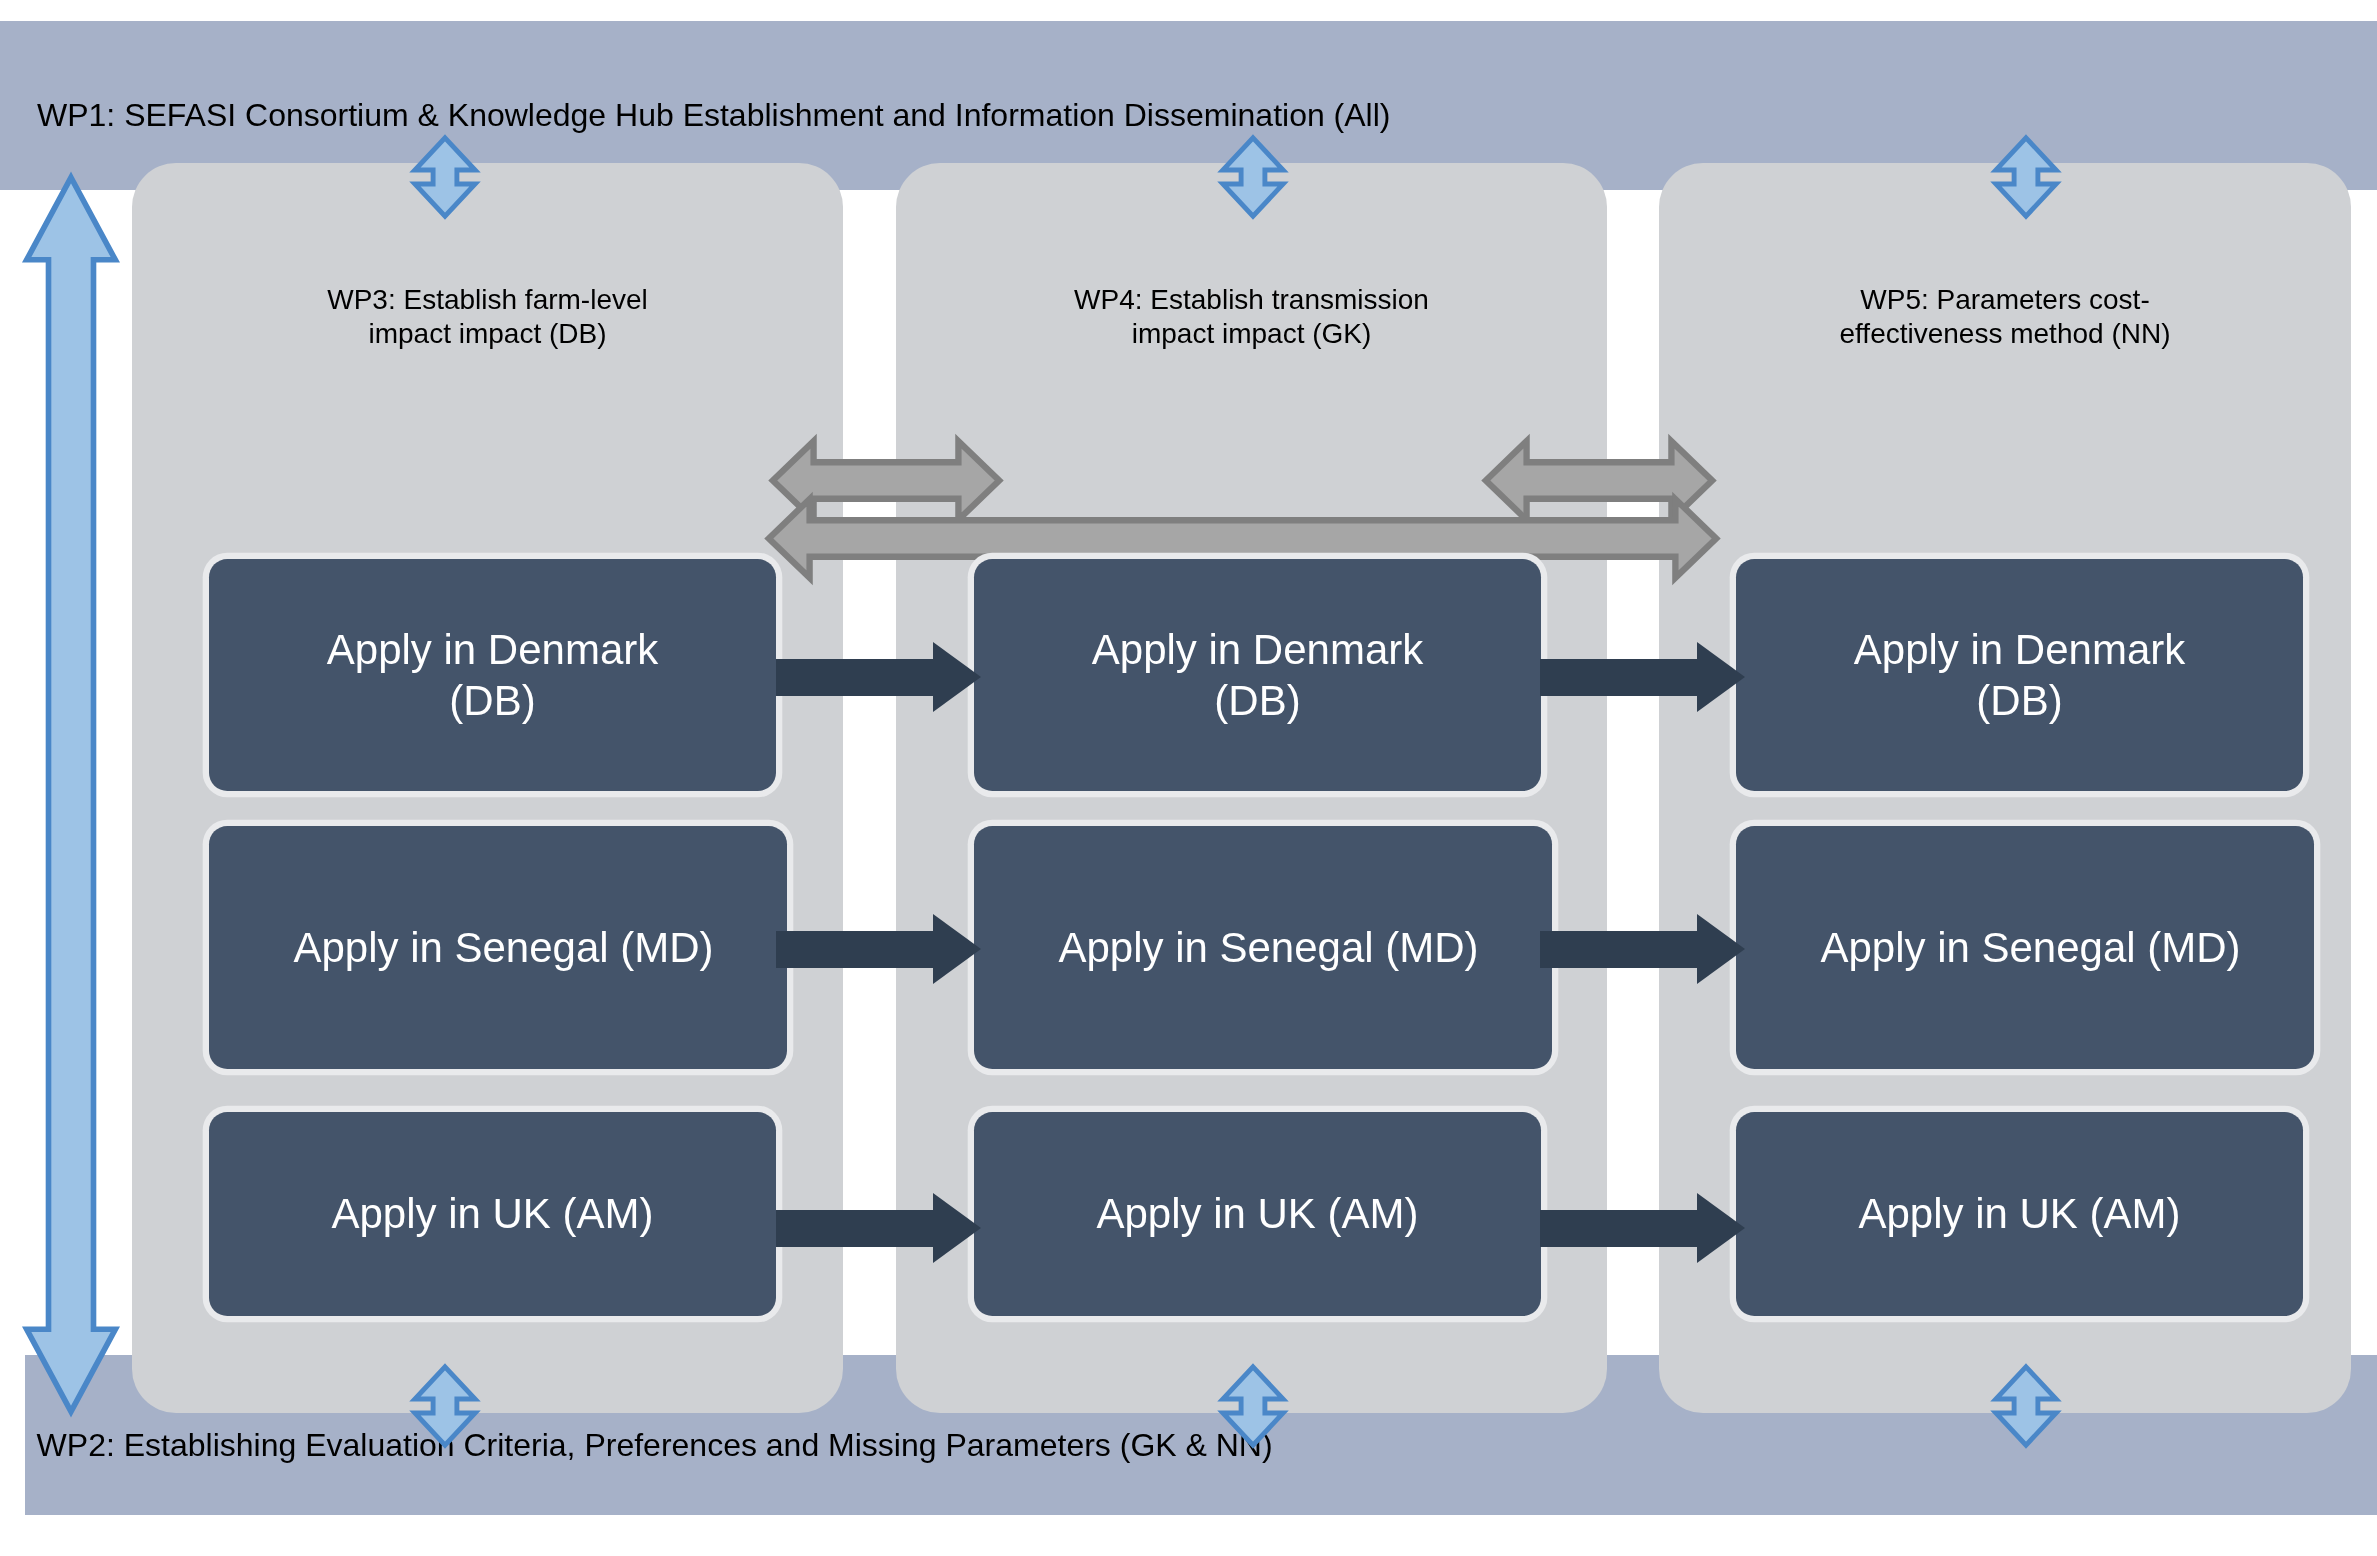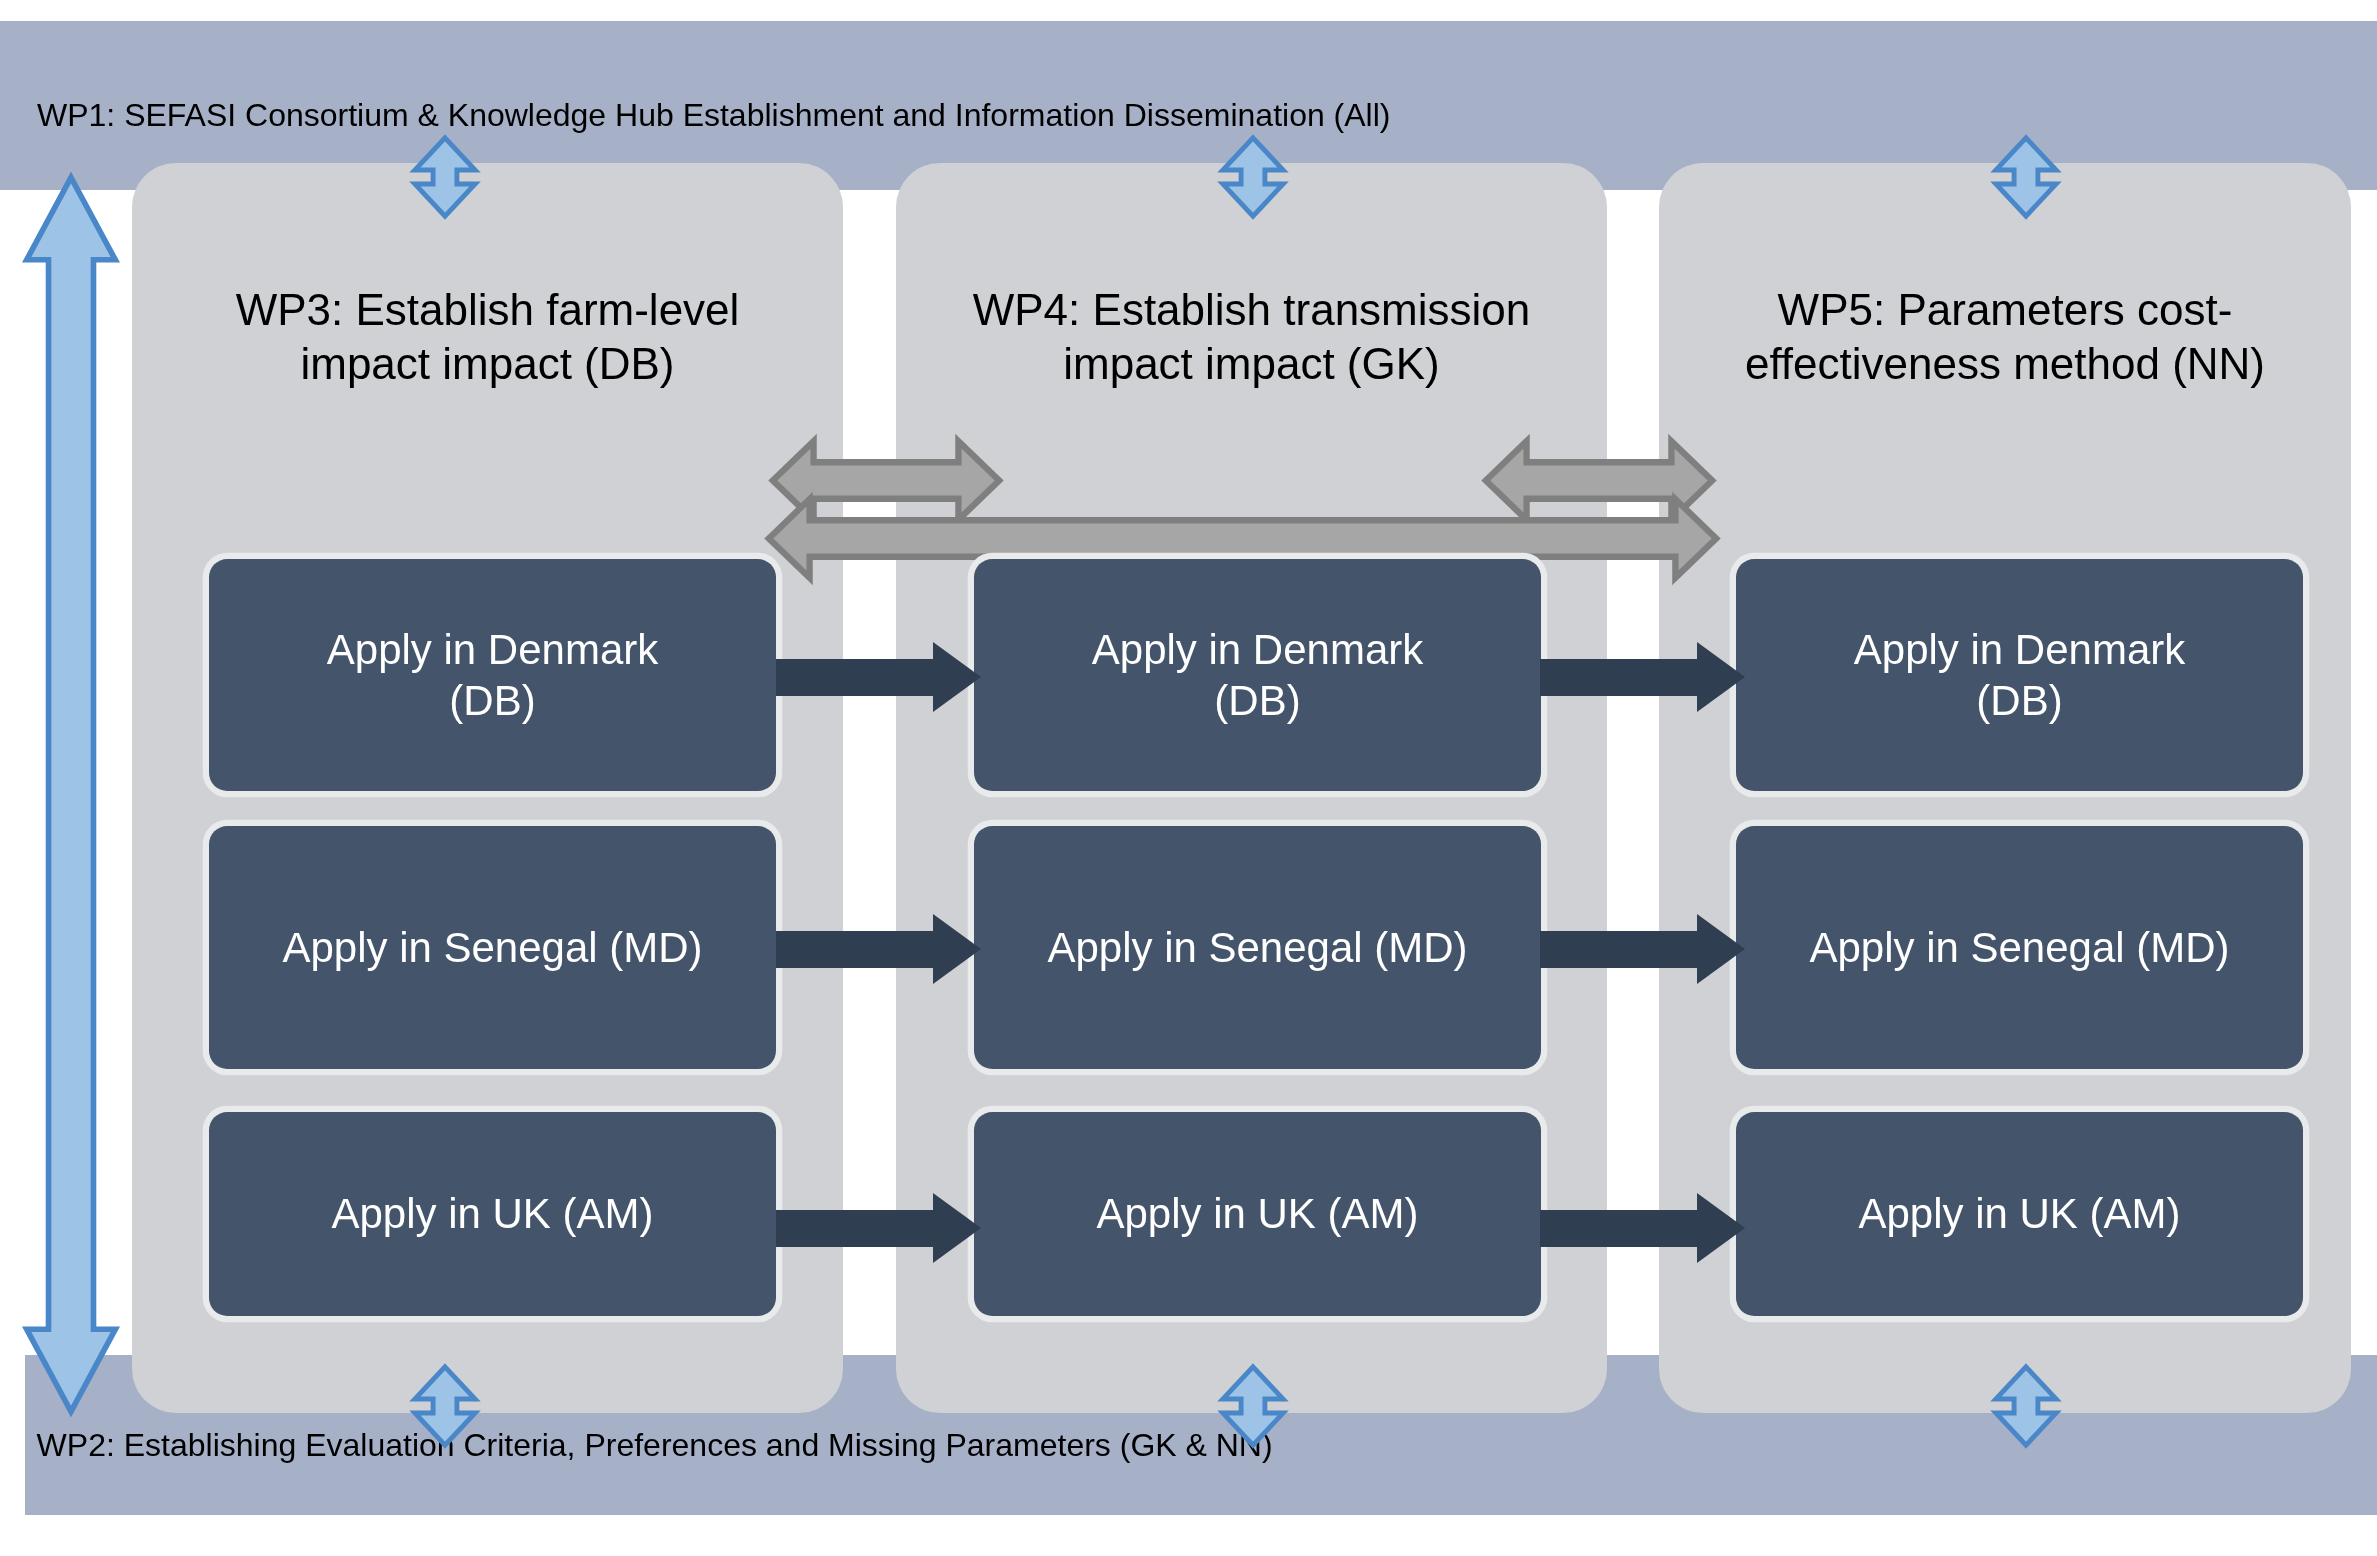--- a/index.html
+++ b/index.html
@@ -13,30 +13,30 @@
   #wp1bar span{padding-left:37px;}
   #wp2bar{left:24.6px;top:1355px;width:2353px;height:160px;}
   #wp2bar span{padding-left:12px;}
 
   
   .panel{position:absolute;top:163px;height:1250px;background:#cfd1d4;border-radius:44px;}
   #panel3{left:132px;width:711px;}
   #panel4{left:896px;width:711px;}
   #panel5{left:1659px;width:692px;}
 
-  .panel-title{position:absolute;top:120px;width:100%;text-align:center;font-size:44px;
+  .panel-title{position:absolute;top:120px;width:100%;text-align:center;font-size:28px;
                line-height:1.22;color:#000000;}
 
   
   .pbox{position:absolute;background:#44546a;border-radius:18.3px;
         box-shadow:0 0 0 6.3px #e9eaec;
         display:flex;align-items:center;justify-content:center;text-align:center;
         color:#ffffff;font-size:42px;line-height:1.22;}
   .r1{top:559px;height:232px;justify-content:center;}
-  .r2{top:826px;height:243px;}
+  .r2{top:826px;height:243px;padding-left:11px;}
   .r3{top:1112px;height:204px;}
   .c3{left:209px;width:567px;}
   .c4{left:974px;width:567px;}
   .c5{left:1736px;width:567px;}
 
   
   .flowarrow{position:absolute;height:70px;}
   .flowarrow .shaft{position:absolute;left:0;top:17px;height:37px;background:#2f3e50;}
   .flowarrow .head{position:absolute;top:0;width:0;height:0;
                    border-top:35px solid transparent;border-bottom:35px solid transparent;

